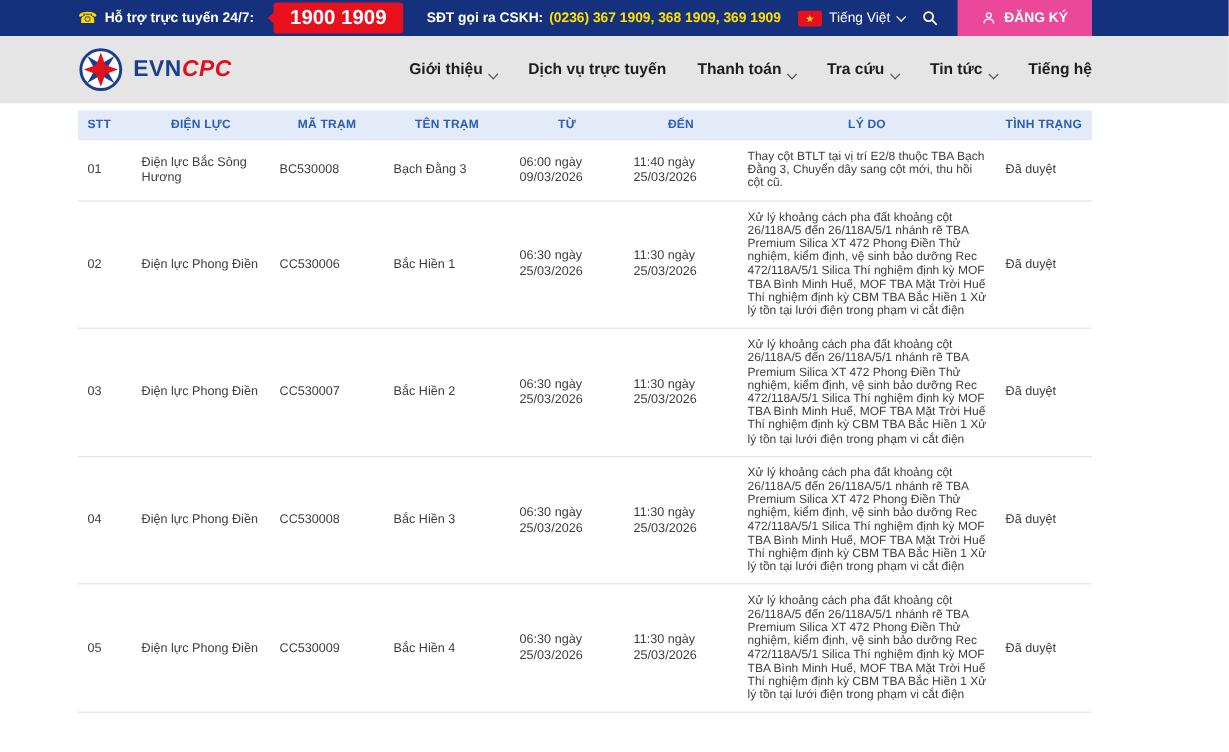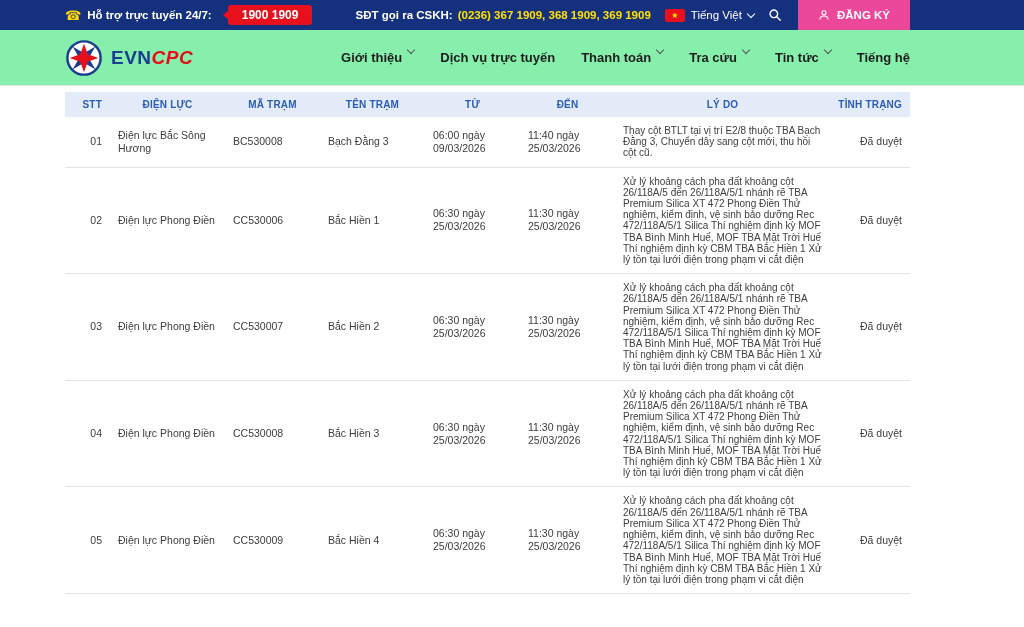--- a/index.html
+++ b/index.html
@@ -5,59 +5,59 @@
   * { margin:0; padding:0; box-sizing:border-box; }
   html,body { width:1024px; height:627px; overflow:hidden; background:#ffffff;
               font-family:"Liberation Sans","DejaVu Sans",sans-serif; }
 
   
   .topbar { height:30px; background:#15317e; display:flex; align-items:stretch; }
   .topbar-inner { width:845px; margin-left:65px; display:flex; align-items:center; }
   .phone-icon { color:#ffd900; font-size:13px; margin-right:6px; }
   .support-label { color:#ffffff; font-size:11.5px; font-weight:bold; margin-right:10px; white-space:nowrap; }
   .hotline-badge { position:relative; background:#e8101c; color:#ffffff; font-weight:bold;
-                   font-size:12px; padding:3px 14px; border-radius:3px; margin-left:6px; cursor:pointer; }
+                   font-size:17px; padding:3px 14px; border-radius:3px; margin-left:6px; cursor:pointer; }
   .hotline-badge::before { content:""; position:absolute; left:-5px; top:50%; transform:translateY(-50%);
                    border-top:5px solid transparent; border-bottom:5px solid transparent;
                    border-right:6px solid #e8101c; }
   .topbar-right { margin-left:auto; display:flex; align-items:center; height:100%; }
   .cskh-label { color:#ffffff; font-size:11.5px; font-weight:bold; margin-right:5px; white-space:nowrap; }
   .cskh-numbers { color:#ffe000; font-size:11.5px; font-weight:bold; margin-right:14px; white-space:nowrap; }
   .flag { width:20px; height:13px; background:#e8101c; border-radius:2px; display:flex;
           align-items:center; justify-content:center; color:#ffe000; font-size:8px; margin-right:6px; }
   .lang { display:flex; align-items:center; color:#ffffff; font-size:11.5px; cursor:pointer; margin-right:14px; }
   .chev { width:6px; height:6px; border-right:1.5px solid #ffffff; border-bottom:1.5px solid #ffffff;
           transform:rotate(45deg); margin-left:6px; margin-top:-3px; }
   .search-btn { display:flex; align-items:center; margin-right:16px; cursor:pointer; }
   .auth-btn { display:flex; align-items:center; gap:7px; color:#ffffff; font-size:11.5px; font-weight:bold;
               padding:0 20px; height:30px; cursor:pointer; white-space:nowrap; }
   .auth-register { background:#ec4899; }
   .auth-login { background:#1a46c5; }
 
   
-  .mainheader { height:56px; background:#86efac; border-bottom:1px solid #e6e6e6; }
+  .mainheader { height:56px; background:#e5e5e5; border-bottom:1px solid #e6e6e6; }
   .mainheader-inner { width:845px; margin-left:65px; height:100%; display:flex; align-items:center; }
   .brand { display:flex; align-items:center; cursor:pointer; }
   .brand-text { margin-left:8px; }
   .brand-line1 { font-size:19px; font-weight:bold; letter-spacing:.5px; }
   .brand-evn { color:#1b3f8f; }
   .brand-cpc { color:#e3101b; font-style:italic; }
   .org { color:#1b3f8f; font-size:7.5px; font-weight:bold; letter-spacing:.3px; line-height:10px; margin-top:2px; }
   .nav { margin-left:auto; display:flex; align-items:center; gap:26px; }
-  .nav-item { display:flex; align-items:flex-start; font-size:13px; font-weight:bold; color:#1d1d1d;
+  .nav-item { display:flex; align-items:flex-end; font-size:13px; font-weight:bold; color:#1d1d1d;
               cursor:pointer; white-space:nowrap; }
   .nav-chev { width:6px; height:6px; border-right:1.6px solid #555; border-bottom:1.6px solid #555;
               transform:rotate(45deg); margin-left:6px; margin-top:-3px; }
 
   
   .table-wrap { width:845px; margin-left:65px; margin-top:6px; }
   table { width:845px; border-collapse:collapse; table-layout:fixed; }
   thead th { background:#e4ebf8; color:#2a5db3; font-size:10px; font-weight:bold;
              text-transform:uppercase; text-align:center; padding:7px 8px; letter-spacing:.2px; }
-  th.center, td.center { text-align:right; }
+  th.center, td.center { text-align:left; }
   tbody td { font-size:10.5px; color:#3d3d3d; vertical-align:middle; padding:8px 8px; line-height:1.25; }
   tbody tr { border-bottom:1px solid #e3e3e3; }
   td.c-ld { font-size:10px; line-height:11.2px; color:#404040; }
   col.w-stt{width:45px} col.w-dl{width:115px} col.w-mt{width:95px} col.w-tt{width:105px}
   col.w-tu{width:95px} col.w-den{width:95px} col.w-ld{width:215px} col.w-ts{width:80px}
 </style>
 </head>
 <body>
 
 <div class="topbar">

